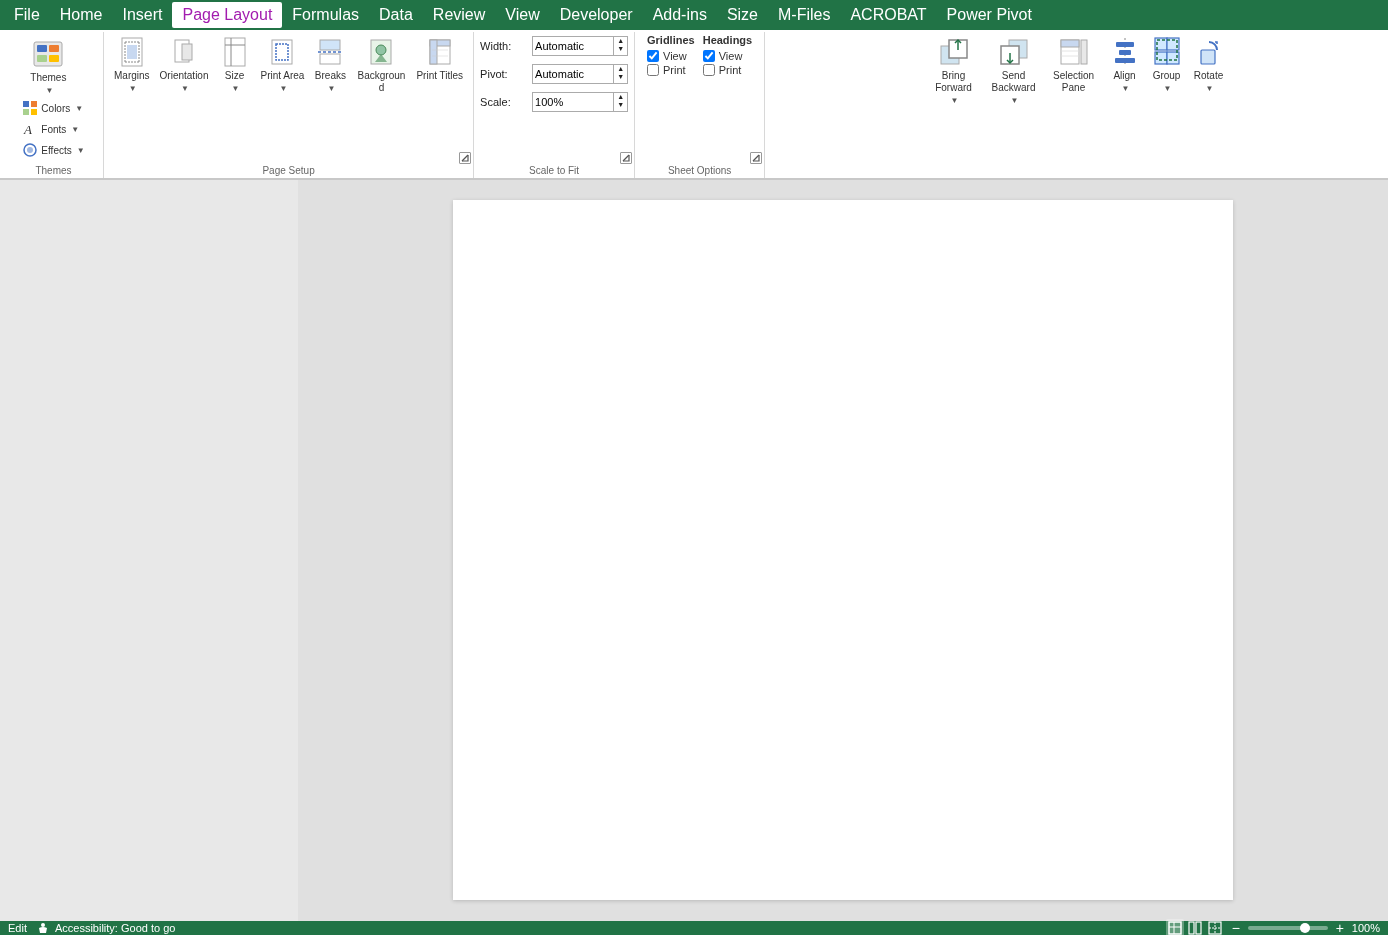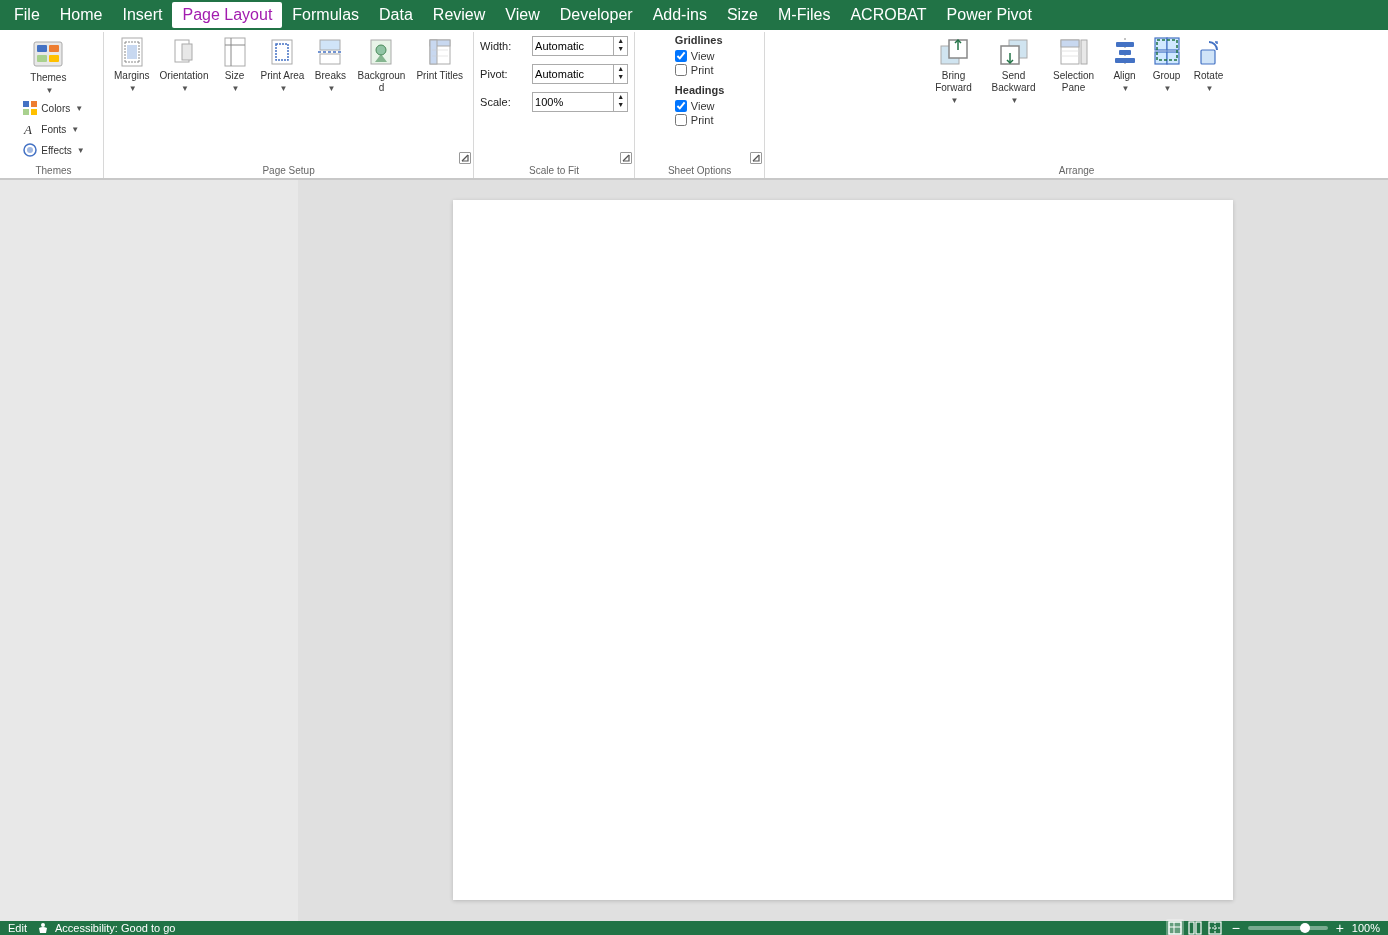--- a/index.html
+++ b/index.html
@@ -144,21 +144,20 @@
       font-size: 11px;
       padding: 0 2px;
       background: #fff;
     }
 
     
     .sheet-options-content {
       display: flex;
       gap: 8px;
       padding-bottom: 18px;
-      flex-direction: column;
     }
     .sheet-option-col {
       display: flex;
       flex-direction: column;
       gap: 2px;
     }
     .sheet-option-header {
       font-size: 11px;
       color: #333;
       font-weight: 600;
@@ -666,21 +665,20 @@
               <svg width="28" height="32">
                 <path d="M14 6 A8 8 0 0 1 22 14" fill="none" stroke="#4472c4" stroke-width="2"></path>
                 <polyline points="20,6 22,6 22,8" fill="none" stroke="#4472c4" stroke-width="1.5"></polyline>
                 <rect x="6" y="14" width="14" height="14" rx="1" fill="#d0e4f8" stroke="#4472c4" stroke-width="1.2"></rect>
               </svg>
             </div>
             <div class="btn-label">Rotate</div>
             <span class="dropdown-arrow">▼</span>
           </div>
         </div>
-        <div class="ribbon-group-label">Arrange</div>
       </div>
 
     </div>
   </div>
 
 
   <div class="main-area">
 
     <div class="left-panel"></div>
 

